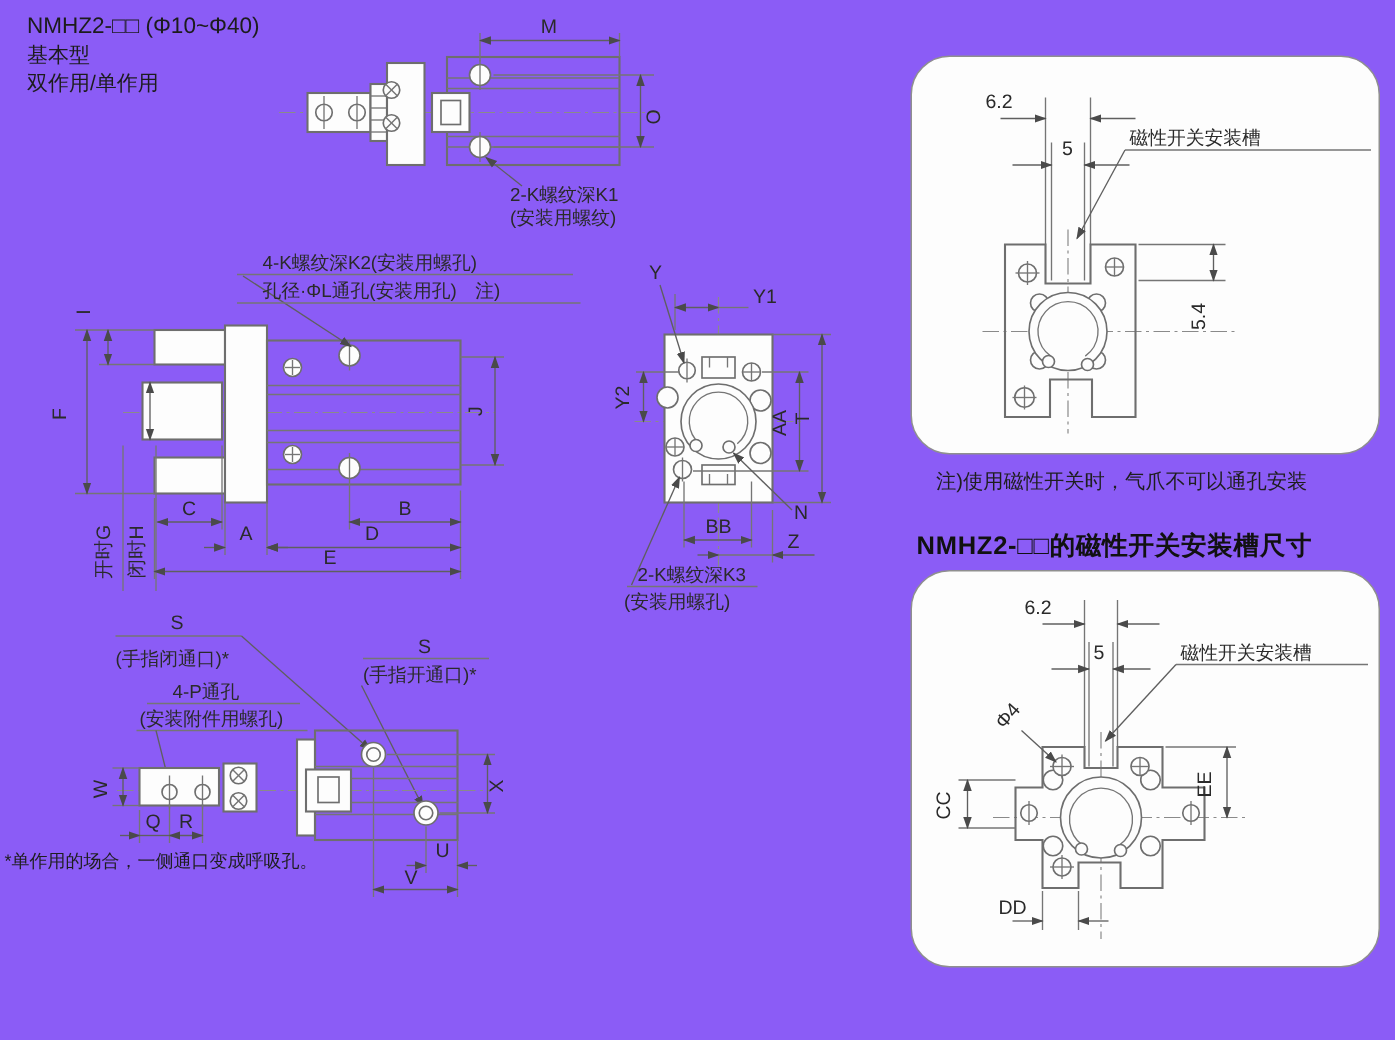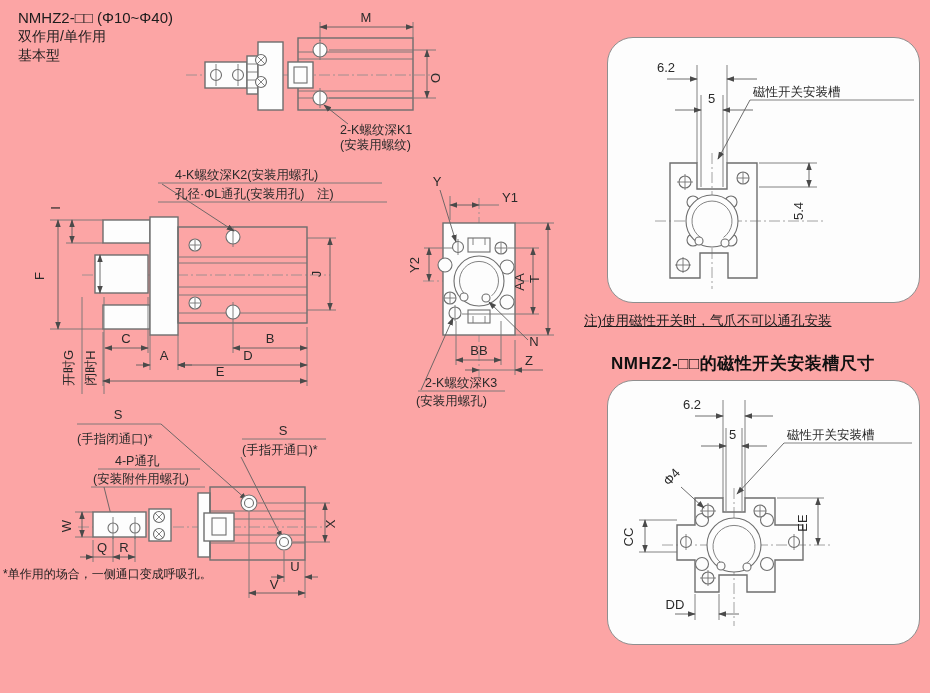--- a/index.html
+++ b/index.html
@@ -1,18 +1,18 @@
 <!DOCTYPE html>
 <html><head>
 <meta charset="utf-8">
 <style>
   * { margin:0; padding:0; box-sizing:border-box; }
   html,body { background:#fff; }
   #page {
-    position:relative; width:930px; height:693px; background:#fca5a5;
+    position:relative; width:930px; height:693px; background:#8b5cf6;
     font-family:"Liberation Sans","DejaVu Sans",sans-serif; color:#2e2e2e; overflow:hidden;
   }
   .abs { position:absolute; }
   .titleblock div { line-height:19px; font-size:14px; color:#1c1c1c; }
   .titleblock .l1 { font-size:15px; }
   .panel { border:1.6px solid #8f8f8f; border-radius:26px; background:#fdfdfd; }
   .ptitle { font-size:17px; font-weight:600; color:#111; letter-spacing:0.5px; white-space:nowrap; }
   .note { font-size:13.5px; color:#1e1e1e; line-height:18px; white-space:nowrap; }
   .footnote { font-size:12px; color:#1e1e1e; white-space:nowrap; }
   svg { overflow:visible; }
@@ -26,22 +26,22 @@
   .cl { fill:none; stroke:#8a8a8a; stroke-width:0.8; stroke-dasharray:11 3 2 3; }
   .hw { fill:#fdfdfd; stroke:#6e6e6e; stroke-width:1.1; }
 </style>
 </head>
 <body>
 
 <div id="page">
 
   <div class="abs titleblock" style="left:18px;top:8px;">
     <div class="l1">NMHZ2-□□ (Φ10~Φ40)</div>
+    <div>基本型</div>
     <div>双作用/单作用</div>
-    <div>基本型</div>
   </div>
 
   <svg class="abs" style="left:58px;top:8px;" width="402" height="152" viewBox="0 0 402 152">
     <defs>
       <marker id="a1" viewBox="0 0 10 10" refX="9" refY="5" markerWidth="9" markerHeight="9" orient="auto-start-reverse">
         <path d="M0,1.5 L10,5 L0,8.5 Z" fill="#4a4a4a"></path>
       </marker>
     </defs>
     <g>
       <line class="cl" x1="128" y1="67" x2="382" y2="67"></line>
@@ -350,21 +350,21 @@
       <line class="dl" x1="146" y1="73" x2="116" y2="73" marker-end="url(#a5)"></line>
       <text class="c" x="146" y="59">磁性开关安装槽</text>
       <line class="tl" x1="143" y1="63" x2="307" y2="63"></line>
       <line class="dl" x1="143" y1="63" x2="111" y2="122" marker-end="url(#a5)"></line>
       <line class="tl" x1="152" y1="126" x2="210" y2="126"></line>
       <line class="tl" x1="152" y1="150" x2="210" y2="150"></line>
       <line class="dl" x1="202" y1="126" x2="202" y2="150" marker-start="url(#a5)" marker-end="url(#a5)"></line>
       <text class="d" x="196" y="174" transform="rotate(-90 196 174)" text-anchor="middle">5.4</text>
     </g>
   </svg>
-  <div class="abs note" style="left:584px;top:312px;text-decoration:underline;">注)使用磁性开关时，气爪不可以通孔安装</div>
+  <div class="abs note" style="left:624px;top:312px;">注)使用磁性开关时，气爪不可以通孔安装</div>
 
   <div class="abs ptitle" style="left:611px;top:352px;text-align:right;">NMHZ2-□□的磁性开关安装槽尺寸</div>
   <div class="abs panel" style="left:607px;top:380px;width:313px;height:265px;"></div>
   <svg class="abs" style="left:607px;top:380px;" width="313" height="265" viewBox="0 0 313 265">
     <defs>
       <marker id="a6" viewBox="0 0 10 10" refX="9" refY="5" markerWidth="9" markerHeight="9" orient="auto-start-reverse">
         <path d="M0,1.5 L10,5 L0,8.5 Z" fill="#4a4a4a"></path>
       </marker>
     </defs>
     <g>

